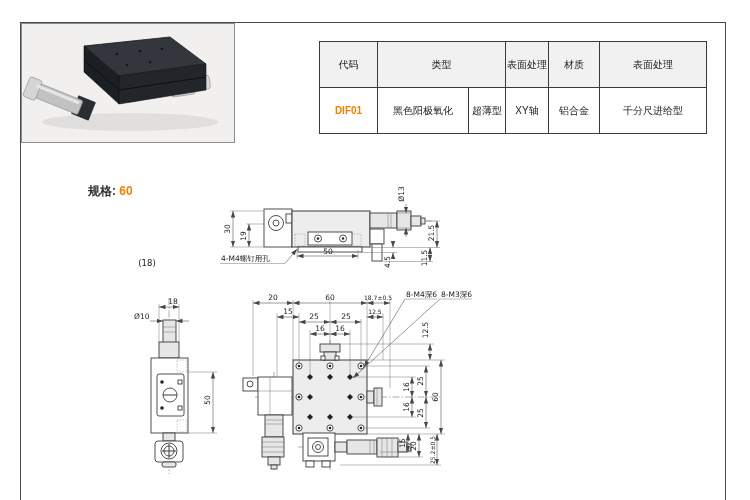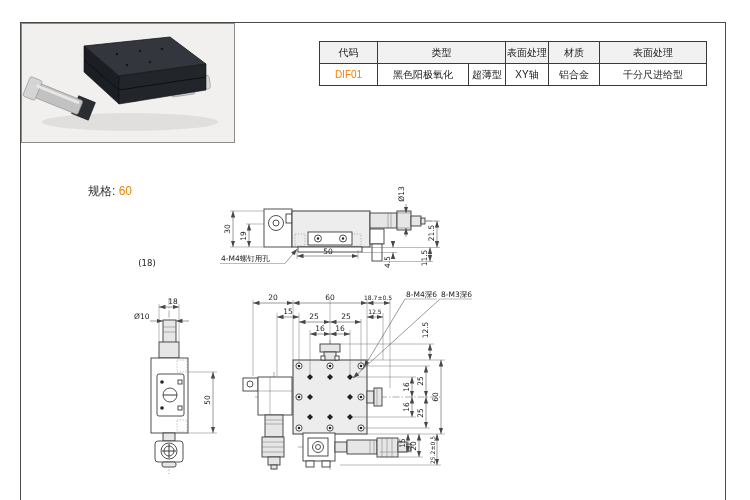--- a/index.html
+++ b/index.html
@@ -9,32 +9,32 @@
   }
   .page-border{
     position:absolute;left:20px;top:22px;width:706px;height:478px;
     border:1px solid #4a4a4a;border-bottom:none;box-sizing:border-box;
   }
   .photo{
     position:absolute;left:21px;top:23px;width:214px;height:120px;
     background:#f2f0ee;border:1px solid #8c8c8c;box-sizing:border-box;
   }
   .photo svg{display:block;}
-  .spec{position:absolute;left:88px;top:183px;font-size:12px;color:#333;}
+  .spec{position:absolute;left:88px;top:183px;font-size:12px;color:#333;font-weight:bold;}
   .spec .accent{color:#ee8100;}
   table.spec-table{
     position:absolute;left:319px;top:41px;border-collapse:collapse;table-layout:fixed;
     font-size:10px;color:#1c1c1c;text-align:center;
   }
   .spec-table th,.spec-table td{
-    border:1px solid #3a3a3a;padding:4px 1px;height:13px;line-height:13px;
+    border:1px solid #3a3a3a;padding:16px 1px;height:13px;line-height:13px;
     font-weight:normal;overflow:hidden;white-space:nowrap;
   }
   .spec-table th{background:#f1f1f1;}
-  .spec-table td.code{color:#ee8100;font-weight:normal;}
+  .spec-table td.code{color:#ee8100;font-weight:bold;}
   svg.dw{position:absolute;left:0;top:0;}
   .ol{fill:none;stroke:#3d3d3d;stroke-width:1;}
   .olf{fill:#ededed;stroke:#3d3d3d;stroke-width:1;}
   .olw{fill:#ffffff;stroke:#3d3d3d;stroke-width:.9;}
   .fm{fill:#e6e6e6;stroke:#3d3d3d;stroke-width:.9;}
   .dim{stroke:#474747;stroke-width:.55;fill:none;}
   .ext{stroke:#6a6a6a;stroke-width:.45;fill:none;}
   .cl{stroke:#5a5a5a;stroke-width:.5;fill:none;stroke-dasharray:7 2 1.5 2;}
   .dash{stroke-dasharray:1.2 1.6;}
   .dot{fill:#222;stroke:none;}

